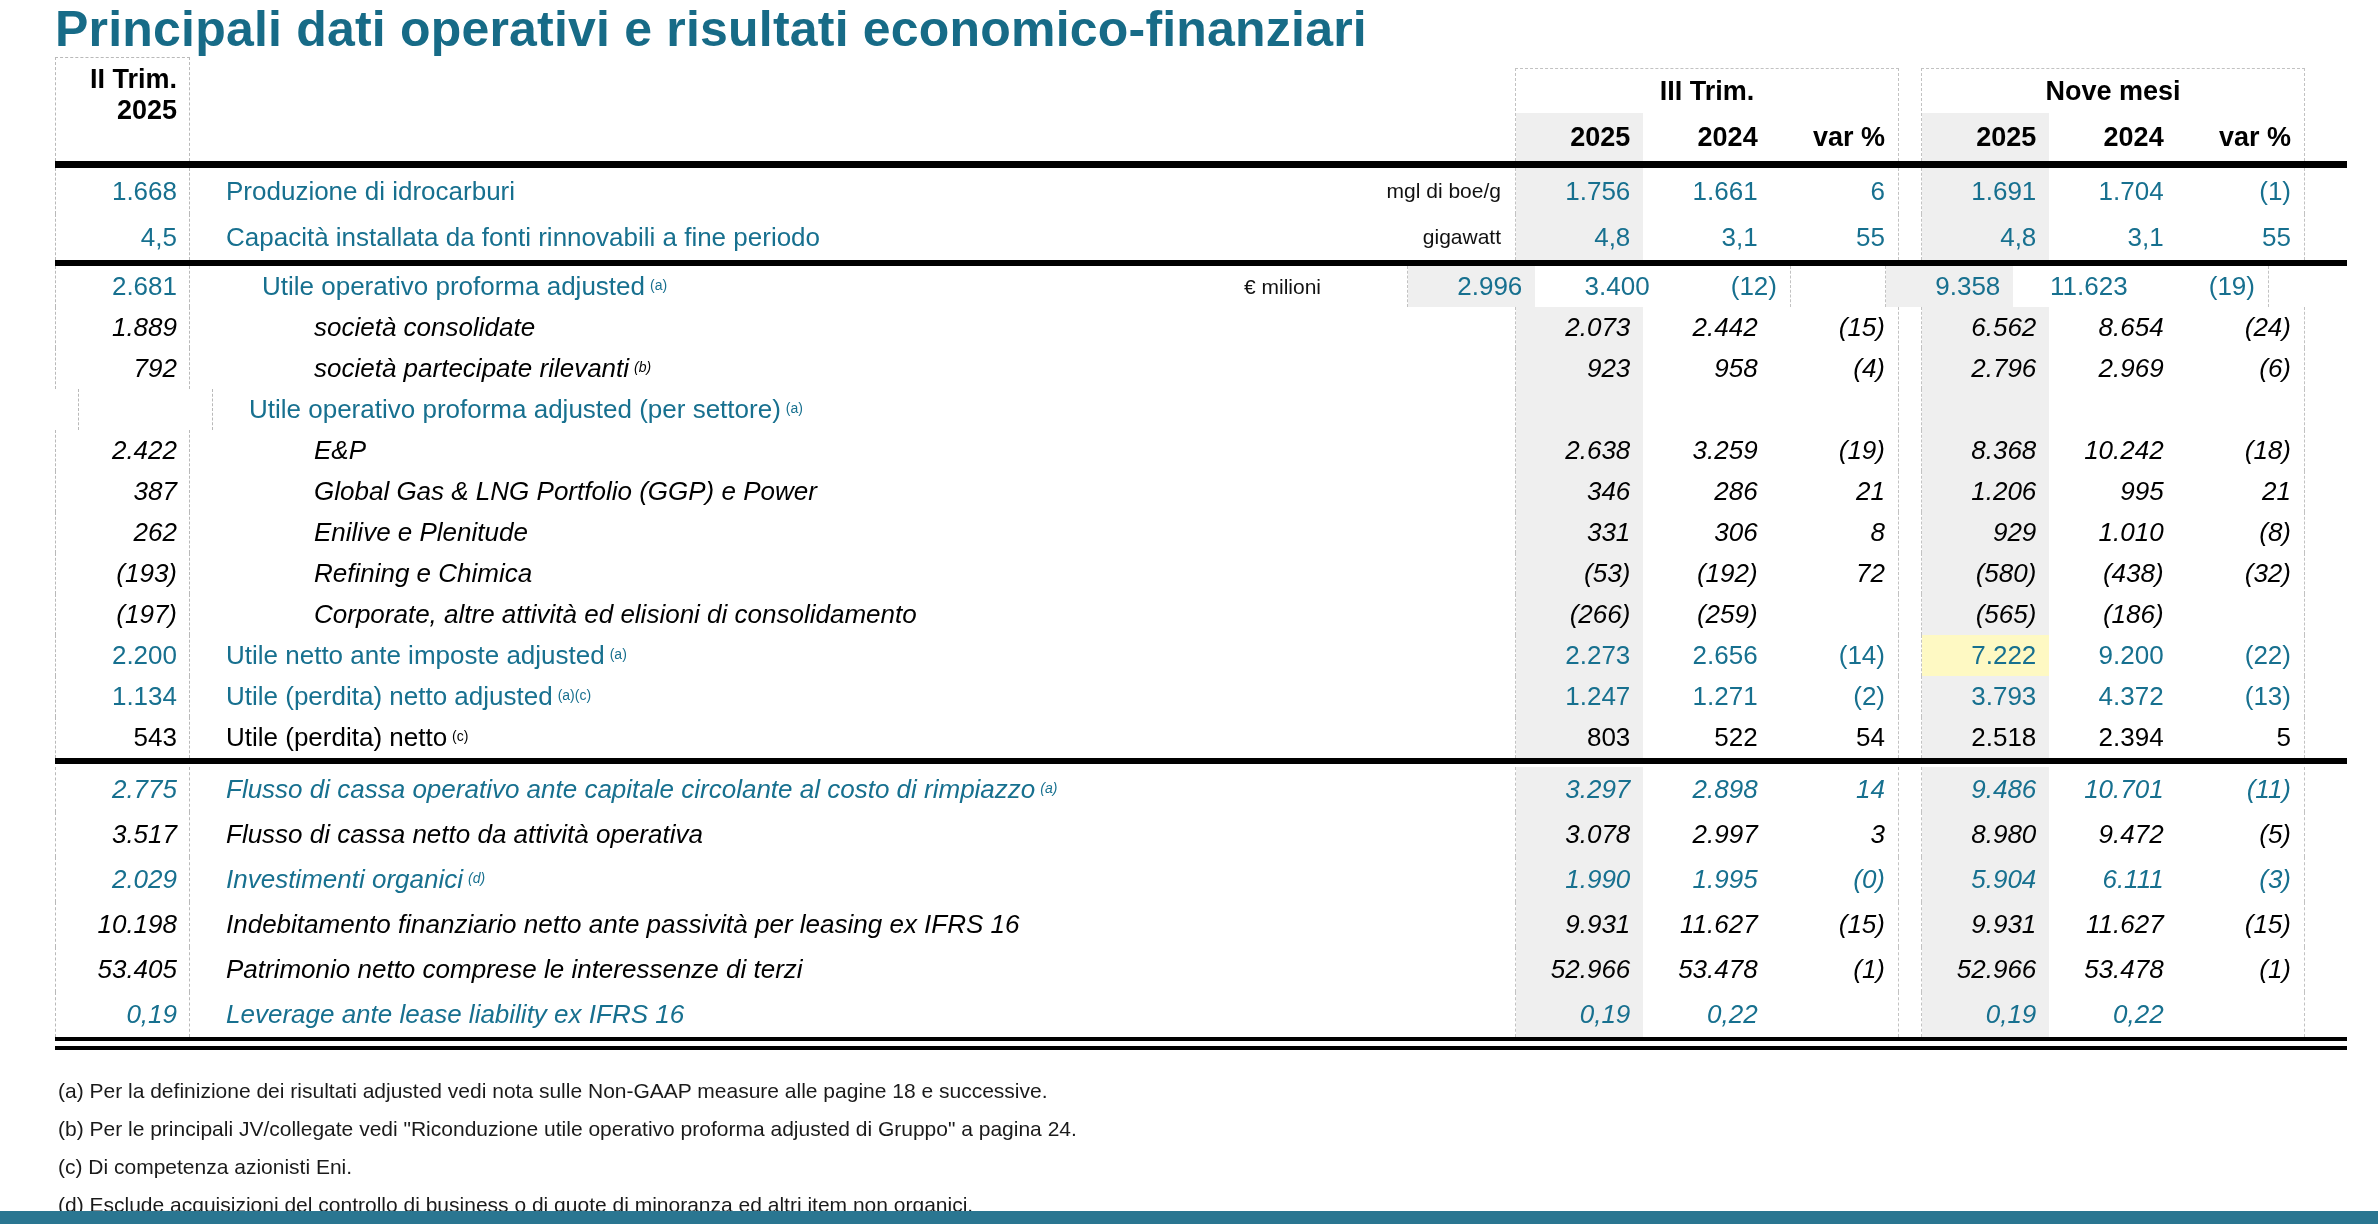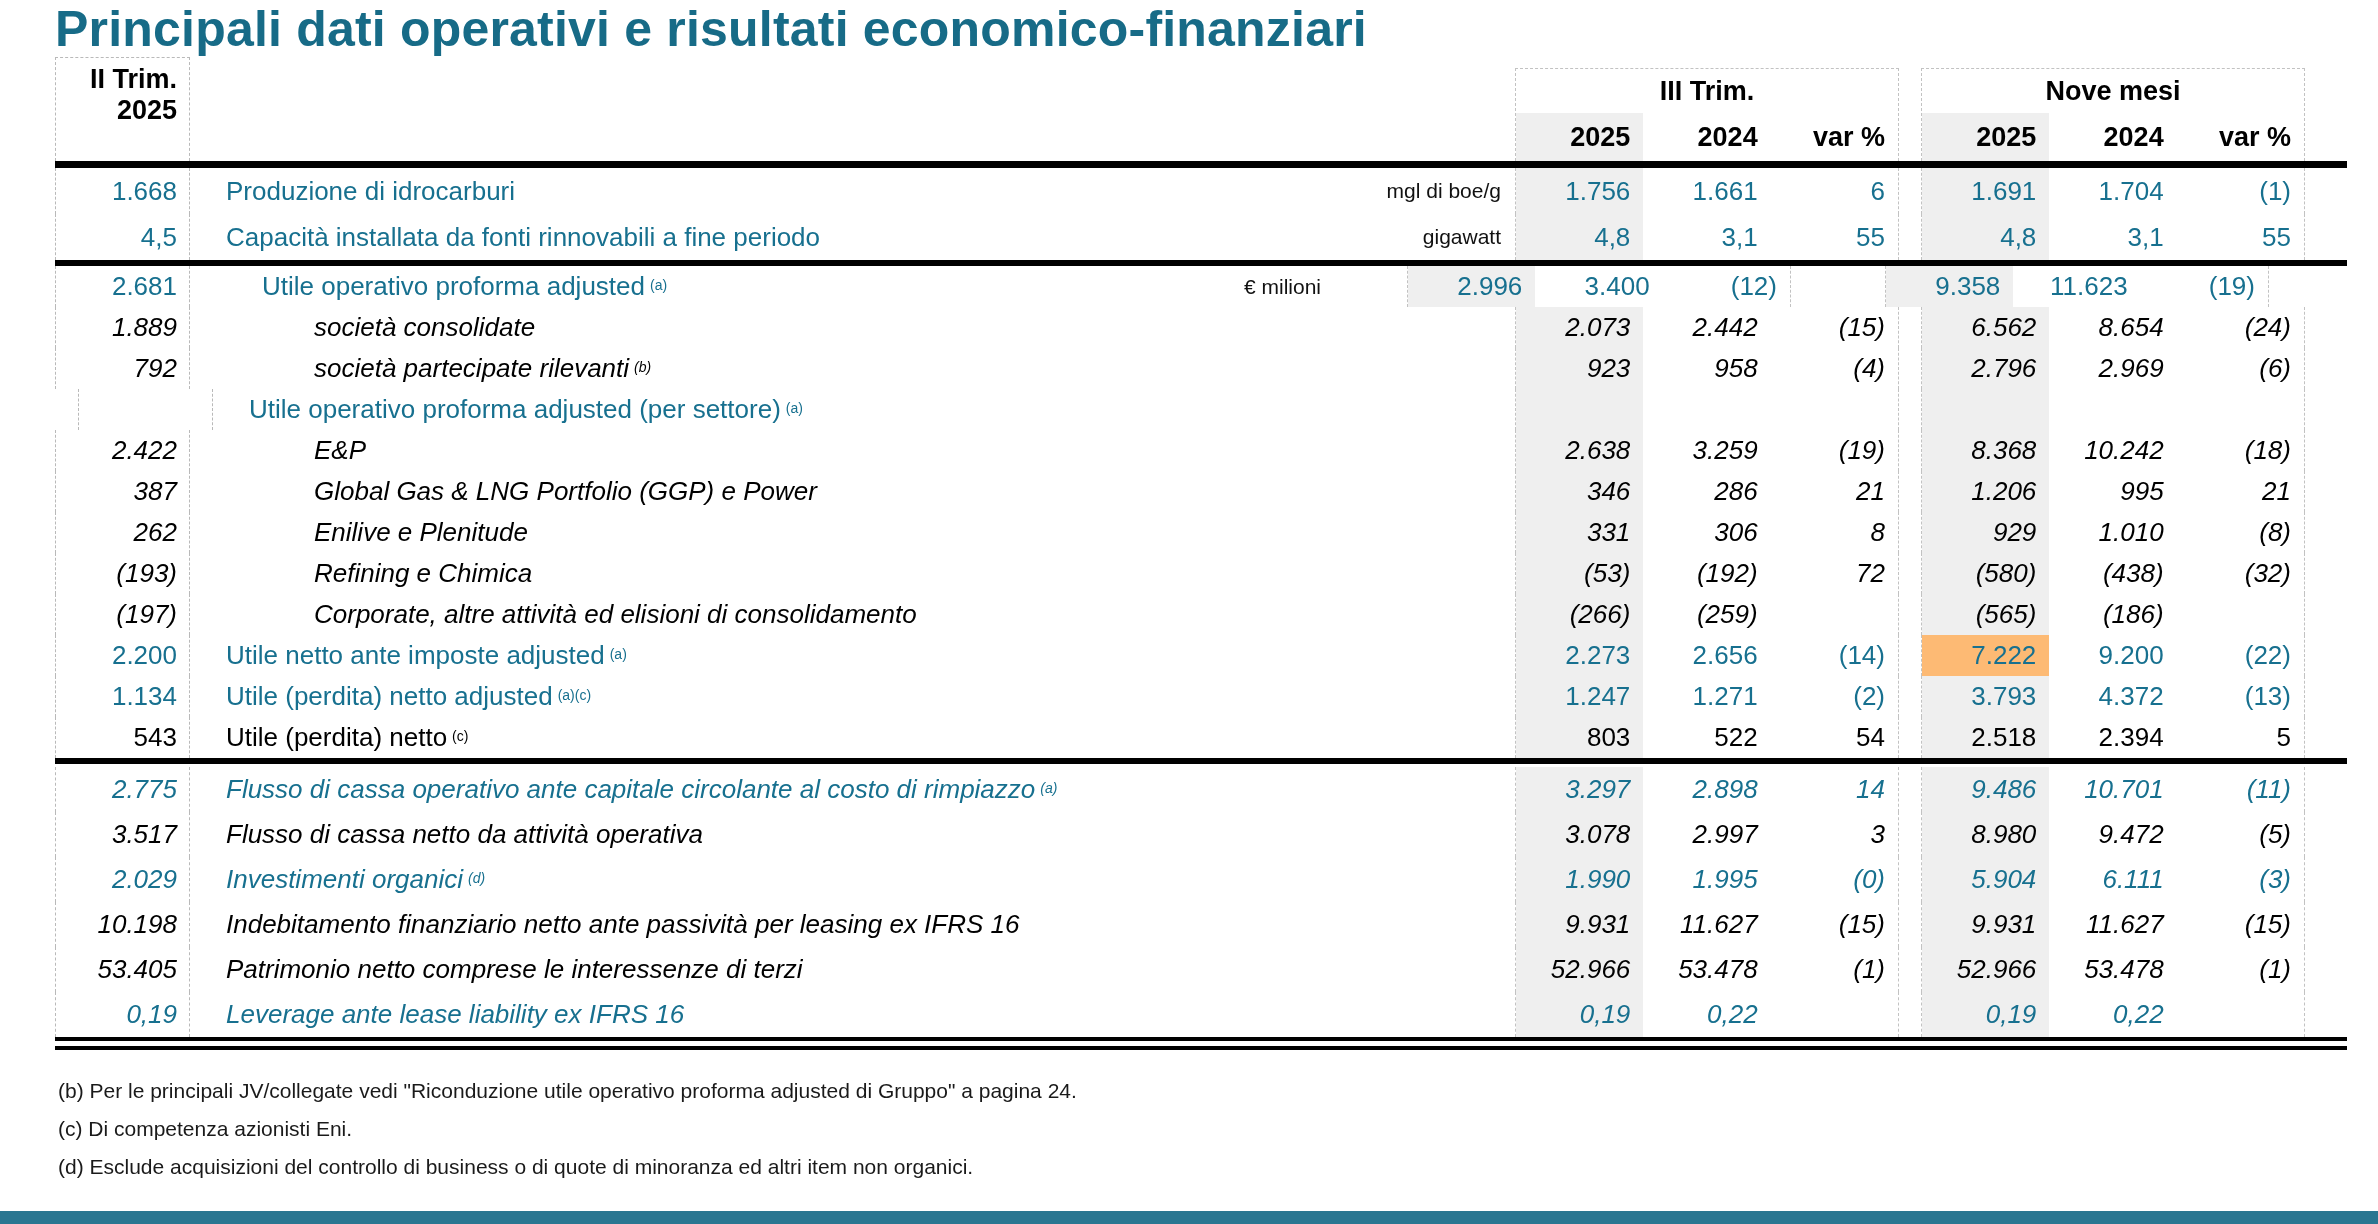--- a/index.html
+++ b/index.html
@@ -331,21 +331,21 @@
         </div>
         <div class="unit"></div>
         <div></div>
         <div class="grp vgrid">
           <div class="vcell shade" style="background: rgb(239, 239, 239);">2.273</div>
           <div class="vcell">2.656</div>
           <div class="vcell">(14)</div>
         </div>
         <div></div>
         <div class="grp vgrid">
-          <div class="vcell shade" style="background: #fdba74; text-align: right;">7.222</div>
+          <div class="vcell shade" style="background: #fef9c3; text-align: right;">7.222</div>
           <div class="vcell">9.200</div>
           <div class="vcell">(22)</div>
         </div>
         <div></div>
       </div>
       <div class="grid row teal" style="color: rgb(23, 112, 143);">
         <div class="q2cell">1.134</div>
         <div class="lbl">
           <span>Utile (perdita) netto adjusted</span>
           <sup class="note">(a)(c)</sup>
@@ -507,18 +507,19 @@
           <div class="vcell shade" style="background: rgb(239, 239, 239);">0,19</div>
           <div class="vcell">0,22</div>
           <div class="vcell"></div>
         </div>
         <div></div>
       </div>
     </div>
 </div>
 
 <div class="footnotes">
+    <div>(a) Per la definizione dei risultati adjusted vedi nota sulle Non-GAAP measure alle pagine 18 e successive.</div>
     <div>(b) Per le principali JV/collegate vedi "Riconduzione utile operativo proforma adjusted di Gruppo" a pagina 24.</div>
     <div>(c) Di competenza azionisti Eni.</div>
     <div>(d) Esclude acquisizioni del controllo di business o di quote di minoranza ed altri item non organici.</div>
   </div>
 
 <div class="bottom-bar" style="background: rgb(42, 118, 145);"></div>
 
 </body></html>

